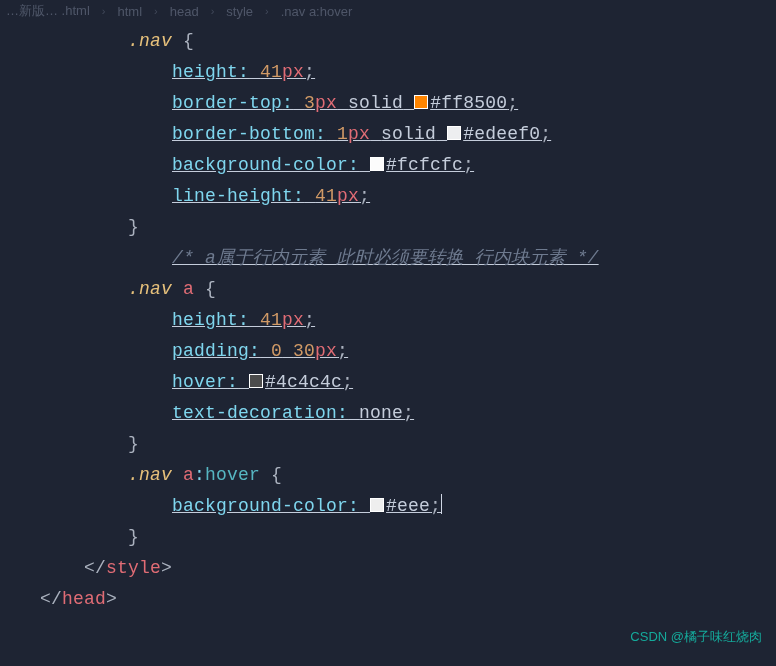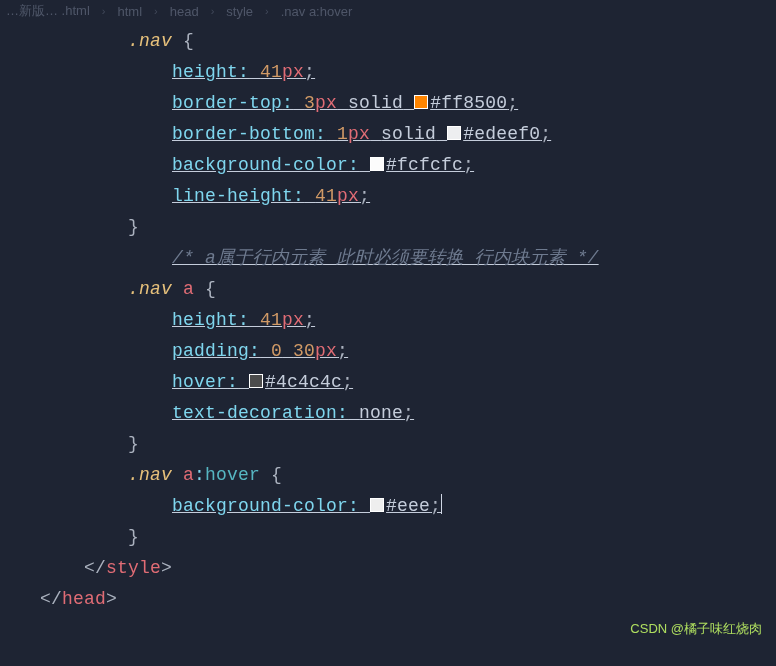--- a/index.html
+++ b/index.html
@@ -59,22 +59,22 @@
     width: 14px; height: 14px;
     border: 1px solid #fff;
     vertical-align: -1px;
     margin-right: 2px;
   }
   .closetag { color: #abb2bf; }
   .closetag .slash { color: #abb2bf; }
   .closetag .name  { color: #e06c75; }
   .watermark {
     position: absolute;
-    right: 14px; bottom: 28px;
-    color: #bef264;
+    right: 14px; bottom: 20px;
+    color: #14b8a6;
     font-family: -apple-system, "Segoe UI", sans-serif;
     font-size: 13px;
     opacity: 0.9;
   }
   .cursor {
     display:inline-block;
     width:1px; height:20px;
     background:#cfd6e4;
     vertical-align:-3px;
   }

